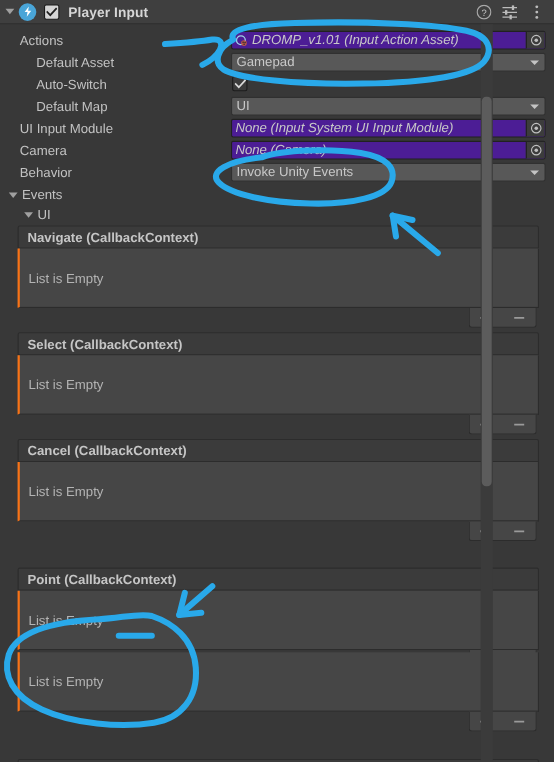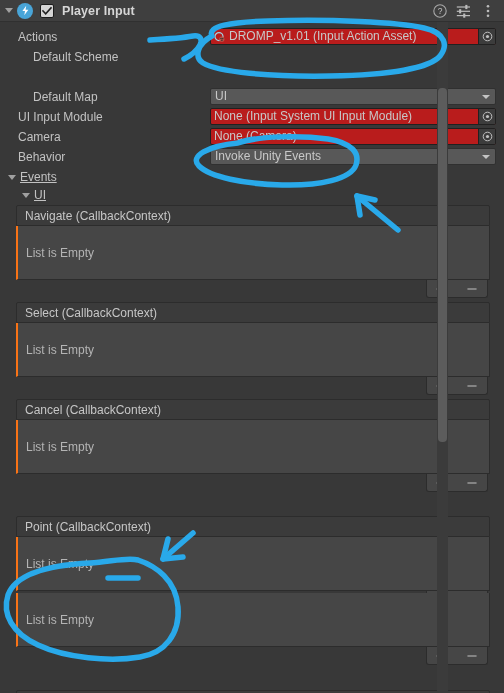--- a/index.html
+++ b/index.html
@@ -70,22 +70,22 @@
   .lbl-l0 { left: 18px; }
   .lbl-l1 { left: 33px; }
 
   .field {
     position: absolute; left: 210px; width: 286px; height: 17px;
     top: 1px;
     border-radius: 2px;
     display: flex; align-items: center;
   }
   .field.objfield {
-    background: #b91c1c; border: 1px solid #212121;
-    padding-left: 3px; padding-right: 0;
+    background: #4c1d95; border: 1px solid #212121;
+    padding-left: 3px; padding-right: 0; font-style: italic;
   }
   .field.popup {
     background: #585858; border: 1px solid #303030;
     padding-left: 4px;
   }
   .field-text {
     font-size: 12px; color: #c8c8c8; white-space: nowrap; overflow: hidden;
     line-height: 17px;
   }
   .objfield .field-text { color: #c8c8c8; }
@@ -110,30 +110,30 @@
     display: flex; align-items: center; justify-content: center;
   }
   .checkbox svg { display: block; }
 
   
   .foldout-row {
     position: absolute; left: 0; width: 504px; height: 20px;
     display: flex; align-items: center;
   }
   .foldout-row .tri-down { margin-right: 4px; }
-  .foldout-label { font-size: 12px; color: #c2c2c2; text-decoration: underline; }
+  .foldout-label { font-size: 12px; color: #c2c2c2; }
 
   
   .event-block { position: absolute; left: 16px; width: 474px; }
   .event-head {
     height: 21px; background: #3b3b3b;
     border: 1px solid #2c2c2c; border-bottom: 1px solid #2c2c2c;
     display: flex; align-items: center; padding-left: 8px;
     font-size: 12px; color: #c6c6c6;
-    border-top-left-radius: 2px; border-top-right-radius: 2px;
+    border-top-left-radius: 2px; border-top-right-radius: 2px; font-weight: bold;
   }
   .event-body {
     height: 54px; background: #464646;
     border-left: 2px solid #f97316; border-right: 1px solid #2c2c2c;
     border-bottom: 1px solid #2c2c2c;
     display: flex; align-items: center; padding-left: 8px;
     font-size: 12px; color: #b4b4b4;
   }
   .event-footer {
     position: relative; height: 18px;
@@ -231,23 +231,35 @@
       <span class="obj-pick">
         <svg width="11" height="11" viewBox="0 0 11 11">
           <circle cx="5.5" cy="5.5" r="4.3" fill="none" stroke="#c0c0c0" stroke-width="1"></circle>
           <circle cx="5.5" cy="5.5" r="1.6" fill="#c0c0c0"></circle>
         </svg>
       </span>
     </div>
   </div>
 
   <div class="prop-row" style="top:47px;">
-    <div class="prop-label lbl-l1">Default Scheme</div>
-  </div>
-
+    <div class="prop-label lbl-l1">Default Asset</div>
+    <div class="field popup">
+      <span class="field-text">Gamepad</span>
+      <span class="popup-arrow"></span>
+    </div>
+  </div>
+
+  <div class="prop-row" style="top:67px;">
+    <div class="prop-label lbl-l1">Auto-Switch</div>
+    <div class="checkbox">
+      <svg width="11" height="11" viewBox="0 0 11 11">
+        <path d="M1.3 5.4 L4.1 8.3 L9.7 2.2" stroke="#d8d8d8" stroke-width="1.6" fill="none" stroke-linecap="square"></path>
+      </svg>
+    </div>
+  </div>
 
   <div class="prop-row" style="top:87px;">
     <div class="prop-label lbl-l1">Default Map</div>
     <div class="field popup">
       <span class="field-text">UI</span>
       <span class="popup-arrow"></span>
     </div>
   </div>
 
   <div class="prop-row" style="top:107px;">

